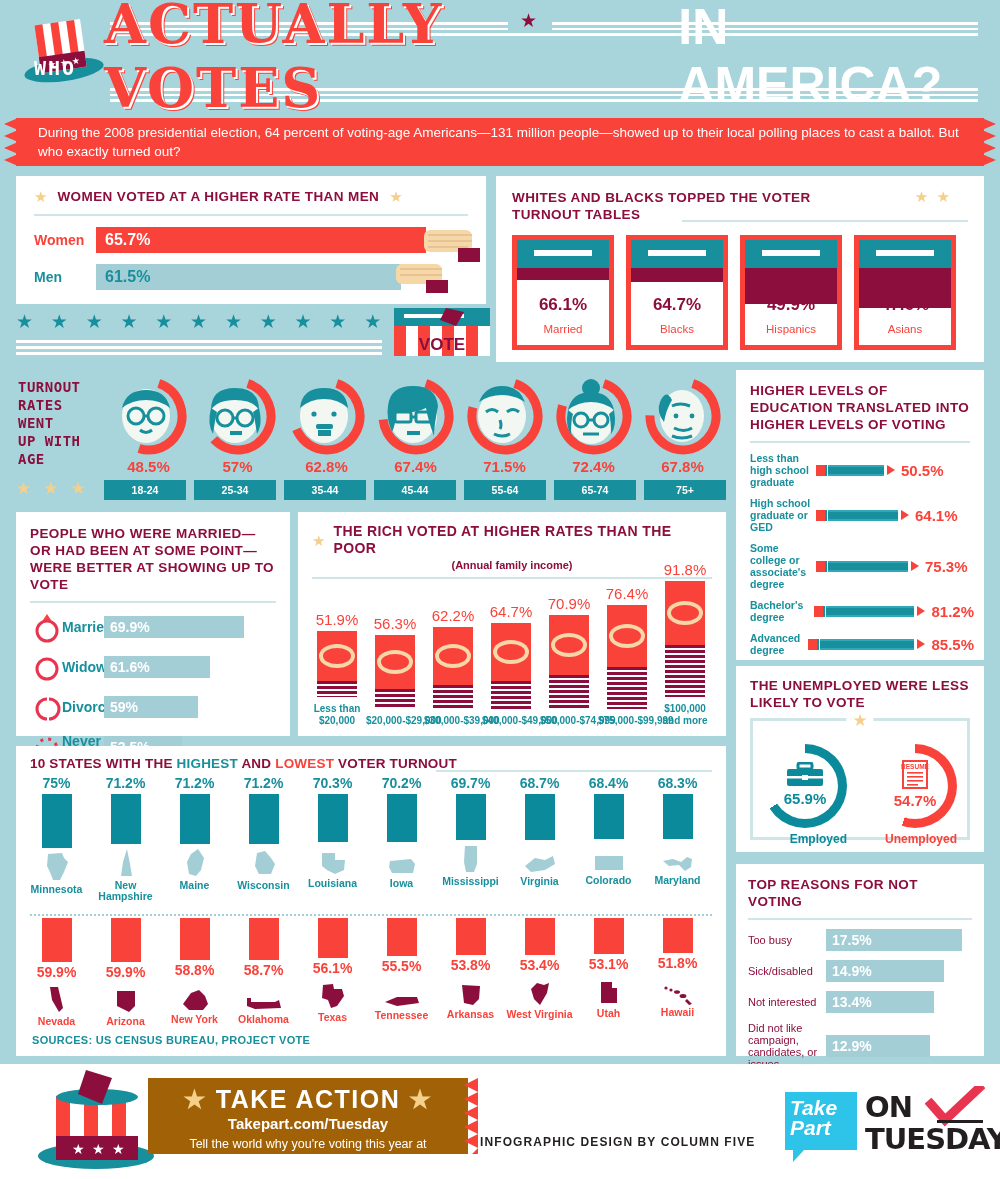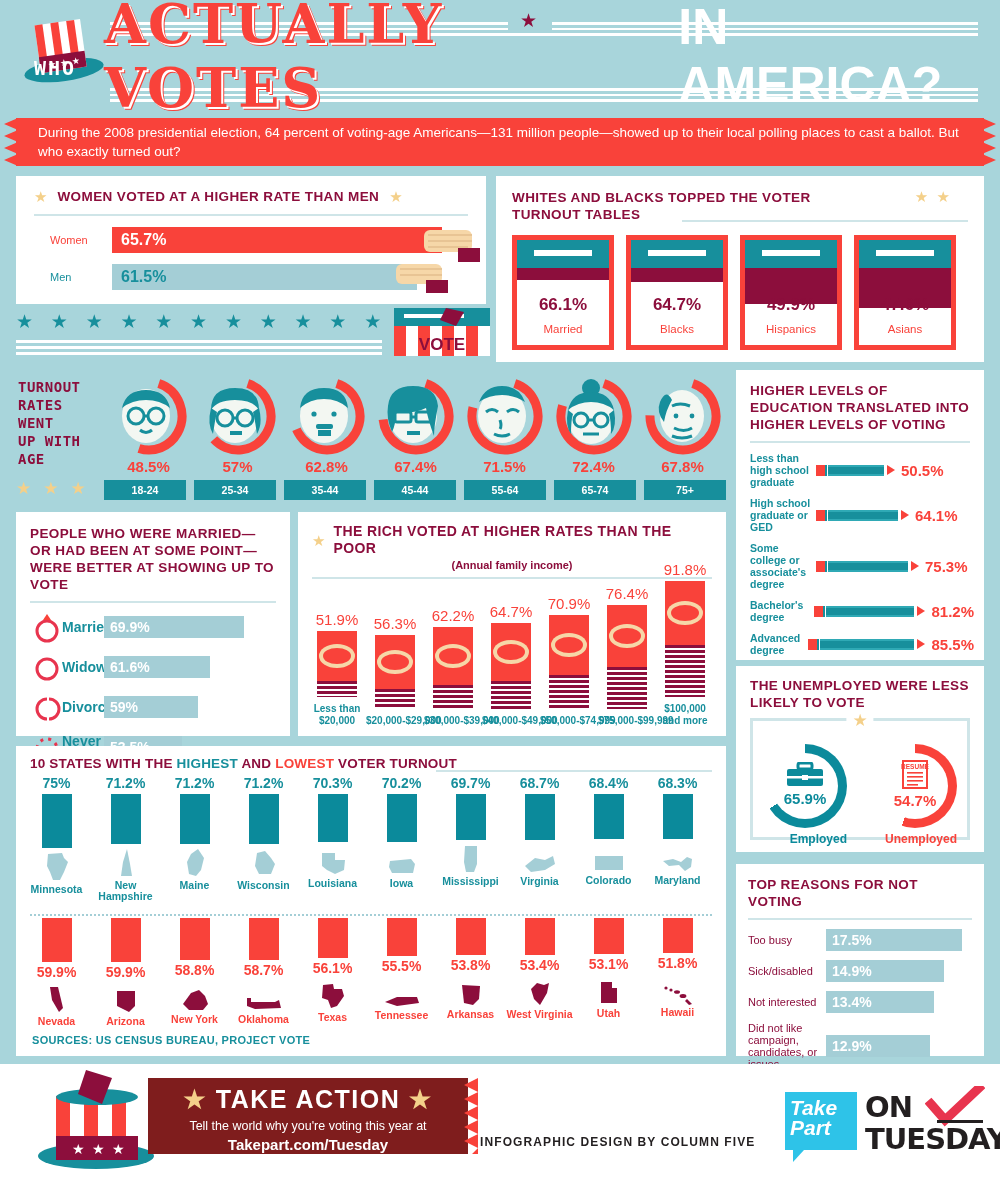--- a/index.html
+++ b/index.html
@@ -53,21 +53,21 @@
   .card { position:absolute; background:#ffffff; }
   .card-title { color:#8c0e3c; font-weight:bold; font-size:13.5px; letter-spacing:.4px; line-height:17px; }
   .rule { height:2px; background:#cfe5e8; }
   .gstar { color:#f4d08a; font-size:15px; line-height:1; }
 
   
   #gender { left:16px; top:176px; width:470px; height:128px; }
   .g-head { display:flex; align-items:center; gap:10px; padding:12px 18px 0 18px; }
   .g-rule { margin:9px 18px 0 18px; }
   .g-row { display:flex; align-items:center; padding:0 0 0 18px; margin-top:11px; }
-  .g-label { width:62px; font-size:11px; font-weight:normal;margin-left:16px; }
+  .g-label { width:62px; font-size:14px; font-weight:bold; }
   .g-label.w { color:#f9423a; }
   .g-label.m { color:#178f9c; }
   .g-bar { height:26px; display:flex; align-items:center; padding-left:9px; font-weight:bold; font-size:16px; }
   .g-bar.w { background:#f9423a; color:#fff; width:330px; }
   .g-bar.m { background:#a4ced6; color:#178f9c; width:305px; }
   .hand { position:absolute; }
 
   
   #race { left:496px; top:176px; width:488px; height:186px; }
   .r-head { padding:13px 16px 0 16px; display:flex; }
@@ -179,21 +179,21 @@
   #reasons { left:736px; top:864px; width:248px; height:192px; }
   .rs-head { padding:12px 12px 0 12px; }
   .rs-rule { margin:8px 12px 0 12px; }
   .rs-row { display:flex; align-items:center; padding-left:12px; margin-top:9px; }
   .rs-lbl { width:78px; color:#8c0e3c; font-size:11px; font-weight:normal; line-height:12px; }
   .rs-bar { height:22px; background:#a4ced6; color:#fff; font-weight:bold; font-size:14px;
             display:flex; align-items:center; padding-left:6px; }
 
   
   .footer { position:absolute; left:0; top:1064px; width:1000px; height:115px; background:#ffffff; }
-  .ta-ribbon { position:absolute; left:148px; top:1078px; width:320px; height:76px; background:#7f1d1d; }
+  .ta-ribbon { position:absolute; left:148px; top:1078px; width:320px; height:76px; background:#a16207; }
   .ta-title { color:#fff; font-weight:bold; font-size:25px; letter-spacing:1.5px; text-align:center; margin-top:7px; }
   .ta-sub { color:#fff; font-size:12.5px; text-align:center; margin-top:4px; line-height:17px; }
   .hatbig { position:absolute; left:34px; top:1066px; width:135px; height:105px; }
   .credit { position:absolute; left:480px; top:1135px; color:#231f20; font-weight:bold; font-size:12px; letter-spacing:1.1px; }
   .logo { position:absolute; left:785px; top:1092px; width:200px; height:72px; }
   .tp-box { position:absolute; left:0; top:0; width:72px; height:58px; background:#2ec3e8; }
   .tp-t { color:#fff; font-weight:bold; font-size:21px; line-height:20px; padding:6px 0 0 5px; font-style:italic;}
   .tp-tail { position:absolute; left:8px; top:58px; width:0;height:0;
              border-left:11px solid #2ec3e8; border-bottom:12px solid transparent; }
   .on { position:absolute; left:80px; top:-2px; color:#231f20; font-weight:bold; font-size:29px; letter-spacing:-1px; font-family:"DejaVu Sans", sans-serif;}
@@ -968,22 +968,22 @@
     <text x="58" y="88" fill="#fff" font-size="14">★</text>
     <text x="78" y="88" fill="#fff" font-size="14">★</text>
     <polygon points="52,4 78,12 68,38 44,28" fill="#8c0e3c"></polygon>
   </svg>
   <div class="ta-ribbon">
     <div class="ta-title">
       <span style="color:#f4d08a">★</span>
       <span>TAKE ACTION</span>
       <span style="color:#f4d08a">★</span>
     </div>
+    <div class="ta-sub" style="font-size:15px;font-weight:bold;margin-top:1px">Takepart.com/Tuesday</div>
     <div class="ta-sub">Tell the world why you're voting this year at</div>
-    <div class="ta-sub" style="font-size:15px;font-weight:bold;margin-top:1px">Takepart.com/Tuesday</div>
   </div>
   <svg style="position:absolute; left:464px; top:1078px; width:14px; height:76px;" viewBox="0 0 14 76">
     <polygon points="14,0 0,7 14,14 0,21 14,28 0,35 14,42 0,49 14,56 0,63 14,70 8,76 14,76" fill="#f9423a"></polygon>
   </svg>
   <div class="credit">INFOGRAPHIC DESIGN BY COLUMN FIVE</div>
   <div class="logo">
     <div class="tp-box">
       <div class="tp-t">Take</div>
       <div class="tp-t" style="padding-top:0">Part</div>
     </div>

